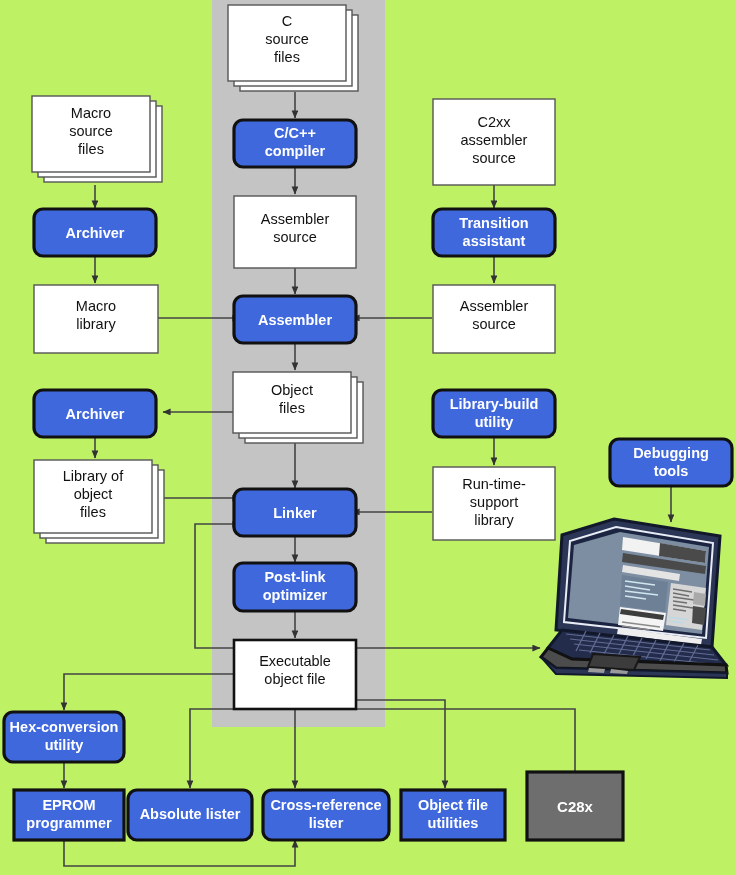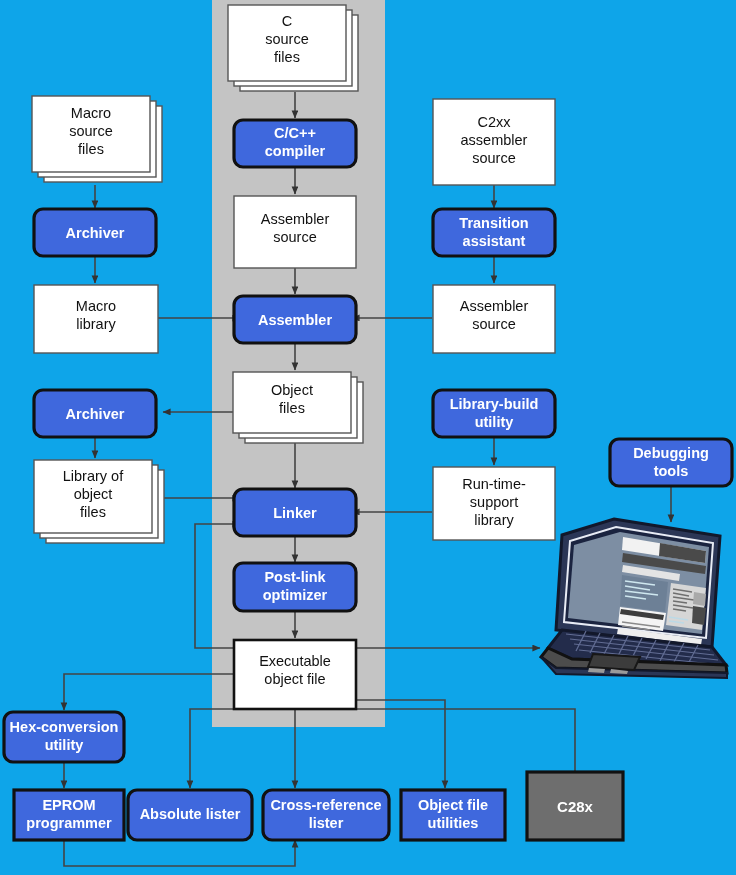--- a/index.html
+++ b/index.html
@@ -1,17 +1,17 @@
 <!DOCTYPE html>
 <html><head>
 <meta charset="utf-8">
 <style>
   html,body{margin:0;padding:0;background:#ffffff;}
   body{width:736px;height:875px;font-family:"Liberation Sans",sans-serif;}
-  #stage{position:relative;width:736px;height:875px;overflow:hidden;background:#0ea5e9;}
+  #stage{position:relative;width:736px;height:875px;overflow:hidden;background:#bef264;}
   svg{display:block;}
   .nodelabel{font-family:"Liberation Sans",sans-serif;}
 </style>
 </head>
 <body>
 
 <div id="stage">
 <svg width="736" height="875" viewBox="0 0 736 875" xmlns="http://www.w3.org/2000/svg">
 
   <defs>

